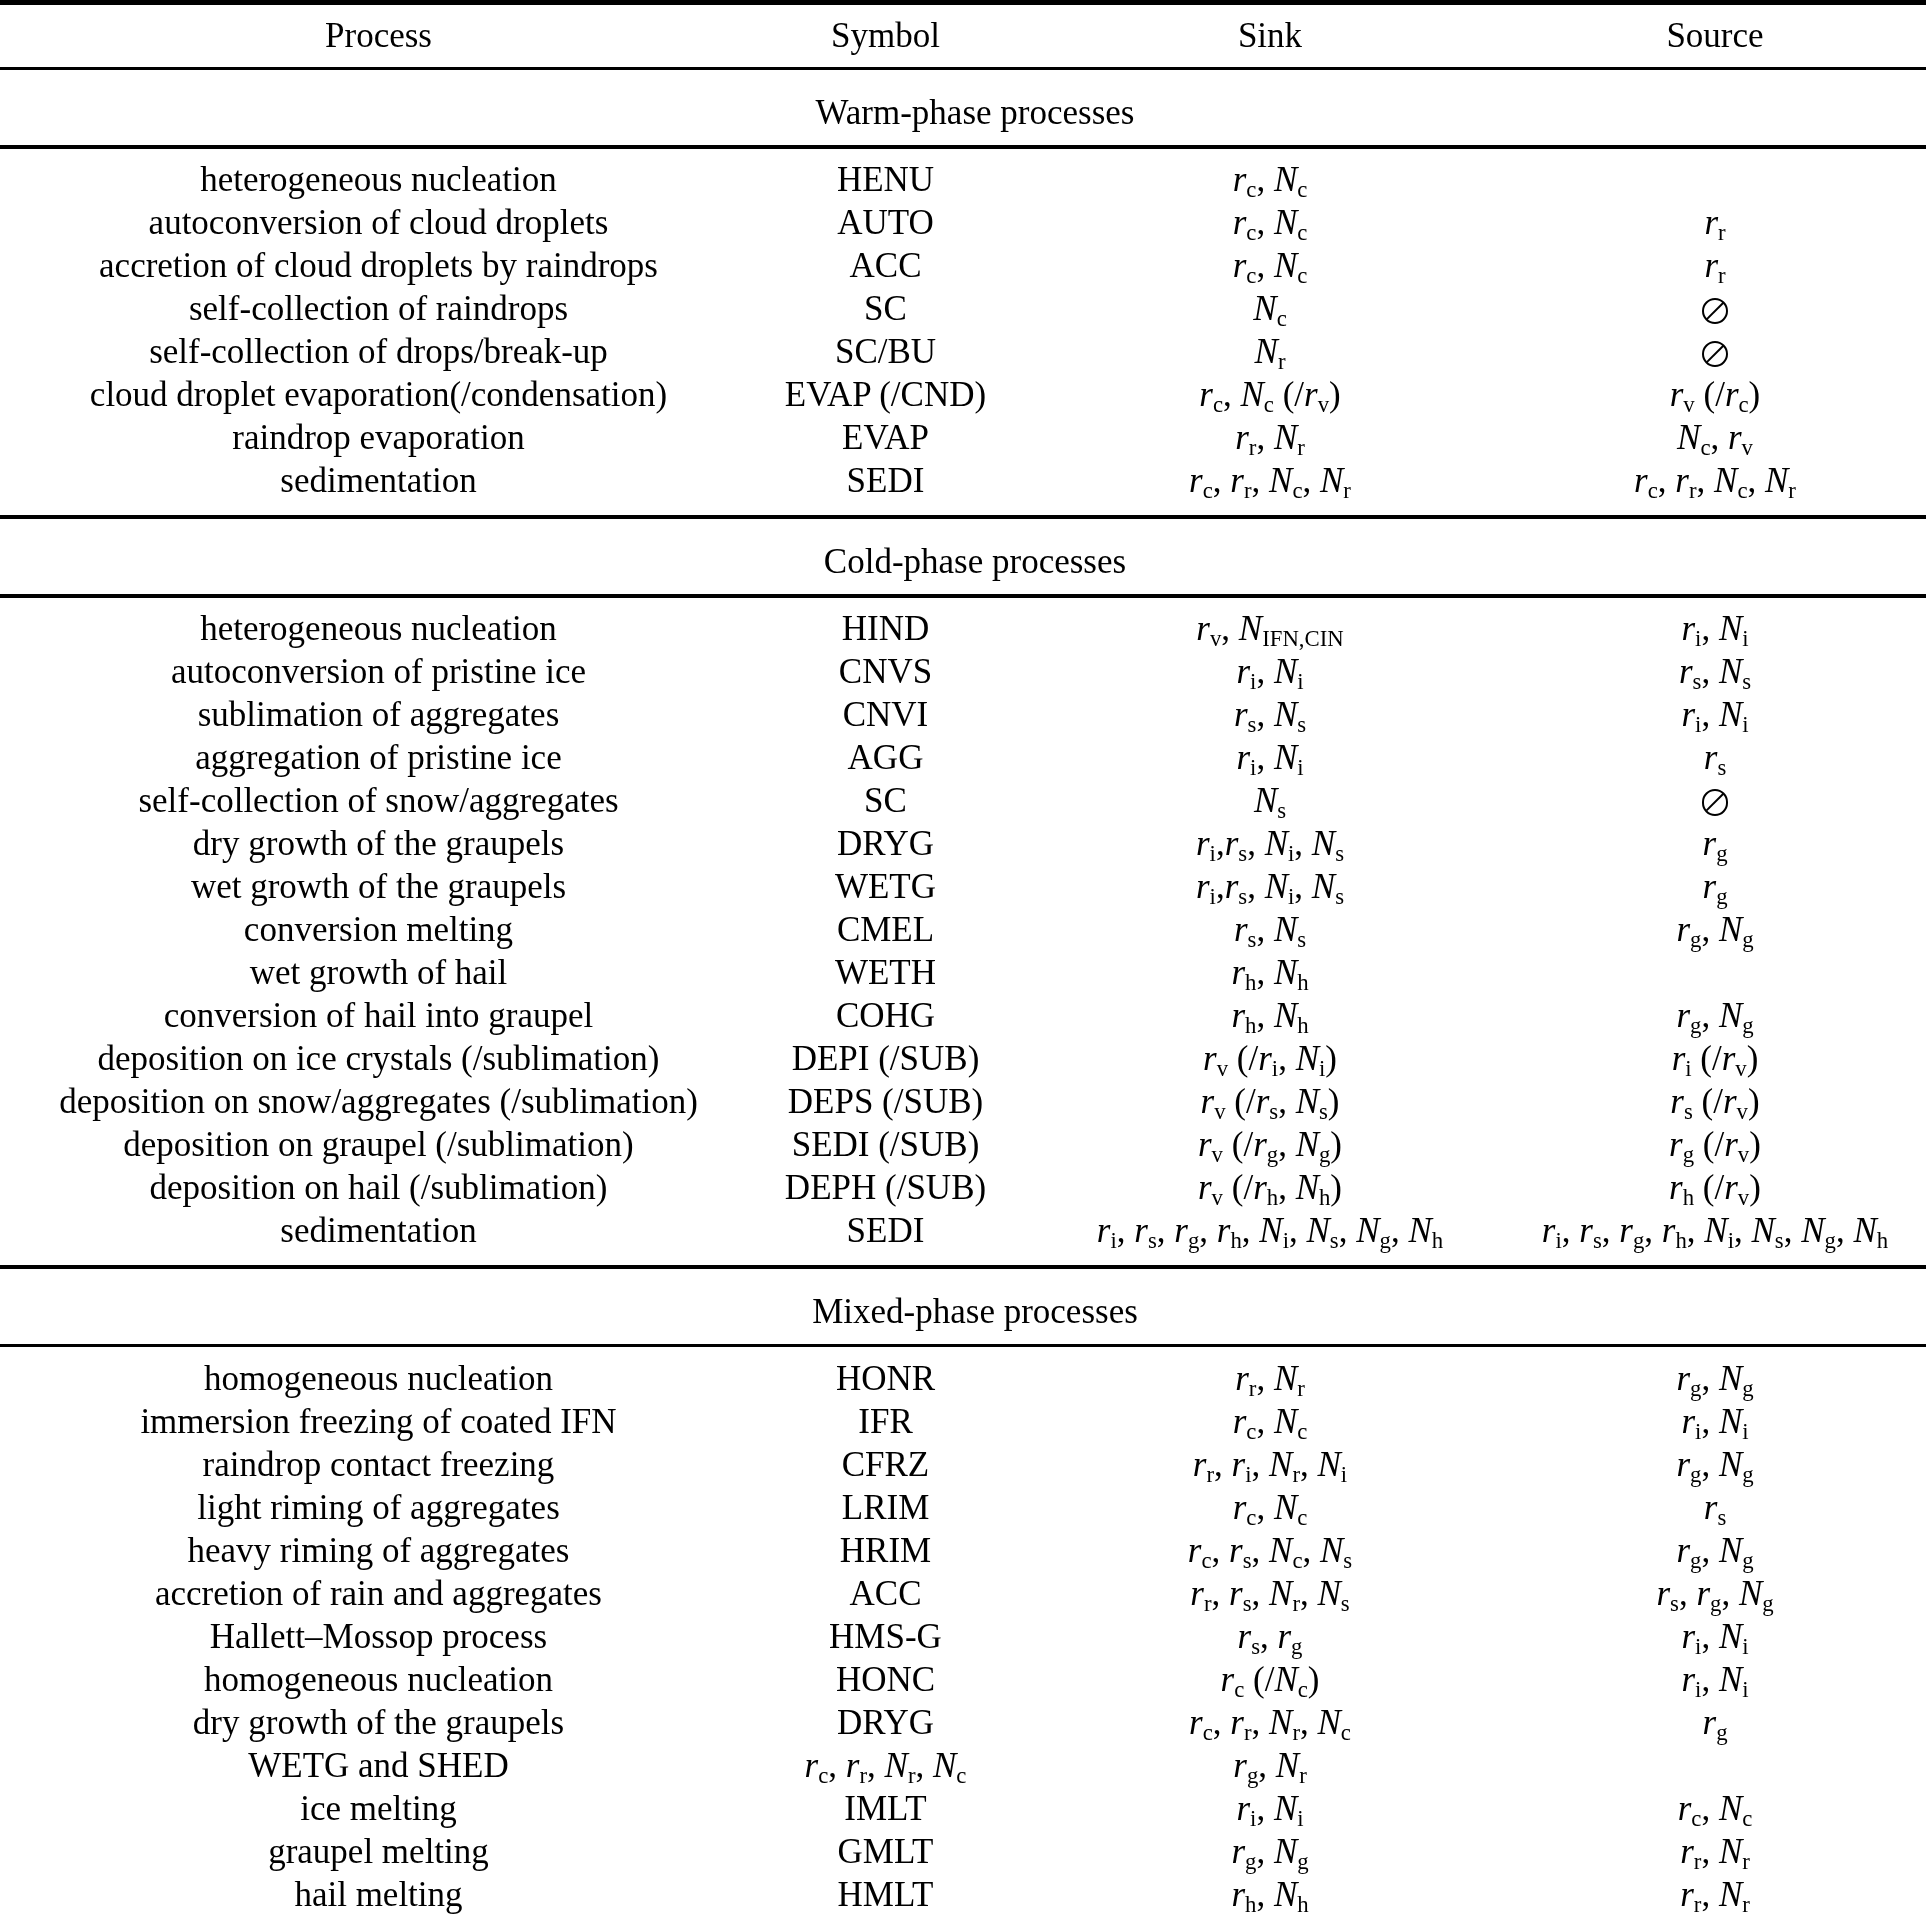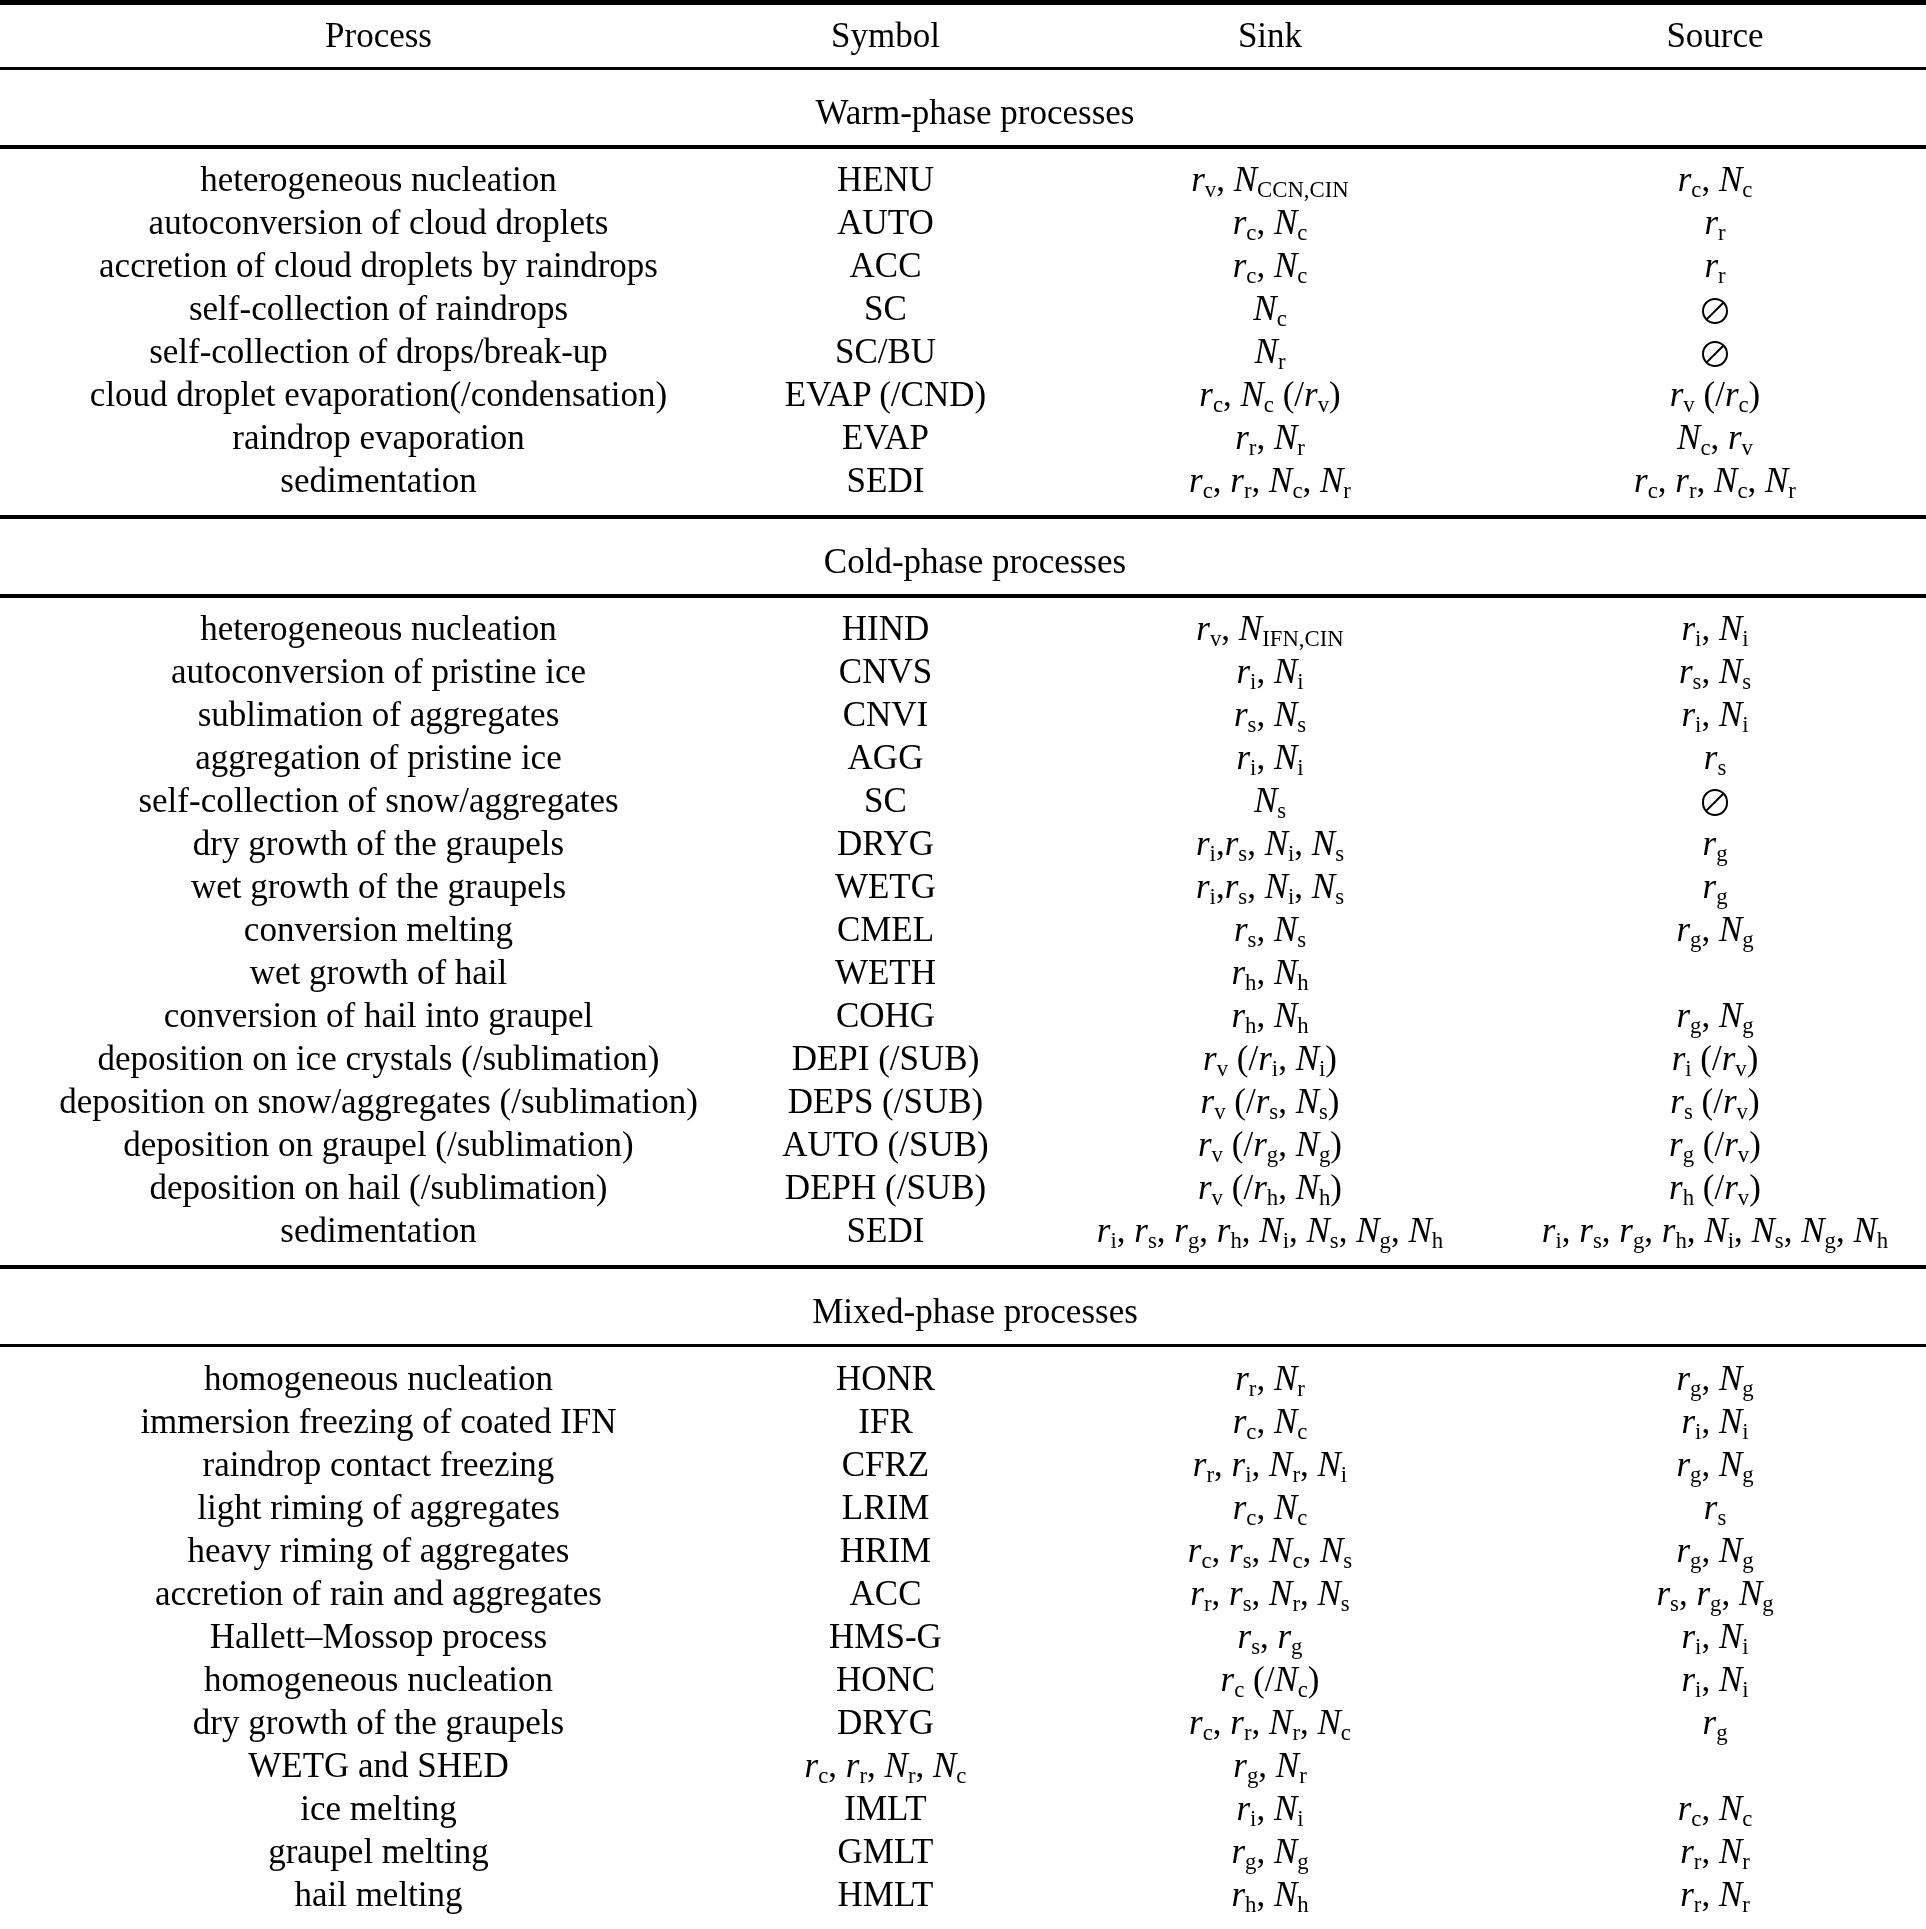--- a/index.html
+++ b/index.html
@@ -54,21 +54,20 @@
   <div class="section">
     <div class="rule"></div>
     <div class="section-title-row">
       <span>Warm-phase processes</span>
     </div>
     <div class="rule"></div>
     <div class="rowgroup">
   <div class="row">
     <div class="cell">heterogeneous nucleation</div>
     <div class="cell">HENU</div>
-    <div class="cell"><i>r</i><sub>v</sub>, <i>N</i><sub>CCN,CIN</sub></div>
     <div class="cell"><i>r</i><sub>c</sub>, <i>N</i><sub>c</sub></div>
   </div>
 
   <div class="row">
     <div class="cell">autoconversion of cloud droplets</div>
     <div class="cell">AUTO</div>
     <div class="cell"><i>r</i><sub>c</sub>, <i>N</i><sub>c</sub></div>
     <div class="cell"><i>r</i><sub>r</sub></div>
   </div>
 
@@ -201,21 +200,21 @@
 
   <div class="row">
     <div class="cell">deposition on snow/aggregates (/sublimation)</div>
     <div class="cell">DEPS (/SUB)</div>
     <div class="cell"><i>r</i><sub>v</sub> (/<i>r</i><sub>s</sub>, <i>N</i><sub>s</sub>)</div>
     <div class="cell"><i>r</i><sub>s</sub> (/<i>r</i><sub>v</sub>)</div>
   </div>
 
   <div class="row">
     <div class="cell">deposition on graupel (/sublimation)</div>
-    <div class="cell">AUTO (/SUB)</div>
+    <div class="cell">SEDI (/SUB)</div>
     <div class="cell"><i>r</i><sub>v</sub> (/<i>r</i><sub>g</sub>, <i>N</i><sub>g</sub>)</div>
     <div class="cell"><i>r</i><sub>g</sub> (/<i>r</i><sub>v</sub>)</div>
   </div>
 
   <div class="row">
     <div class="cell">deposition on hail (/sublimation)</div>
     <div class="cell">DEPH (/SUB)</div>
     <div class="cell"><i>r</i><sub>v</sub> (/<i>r</i><sub>h</sub>, <i>N</i><sub>h</sub>)</div>
     <div class="cell"><i>r</i><sub>h</sub> (/<i>r</i><sub>v</sub>)</div>
   </div>

